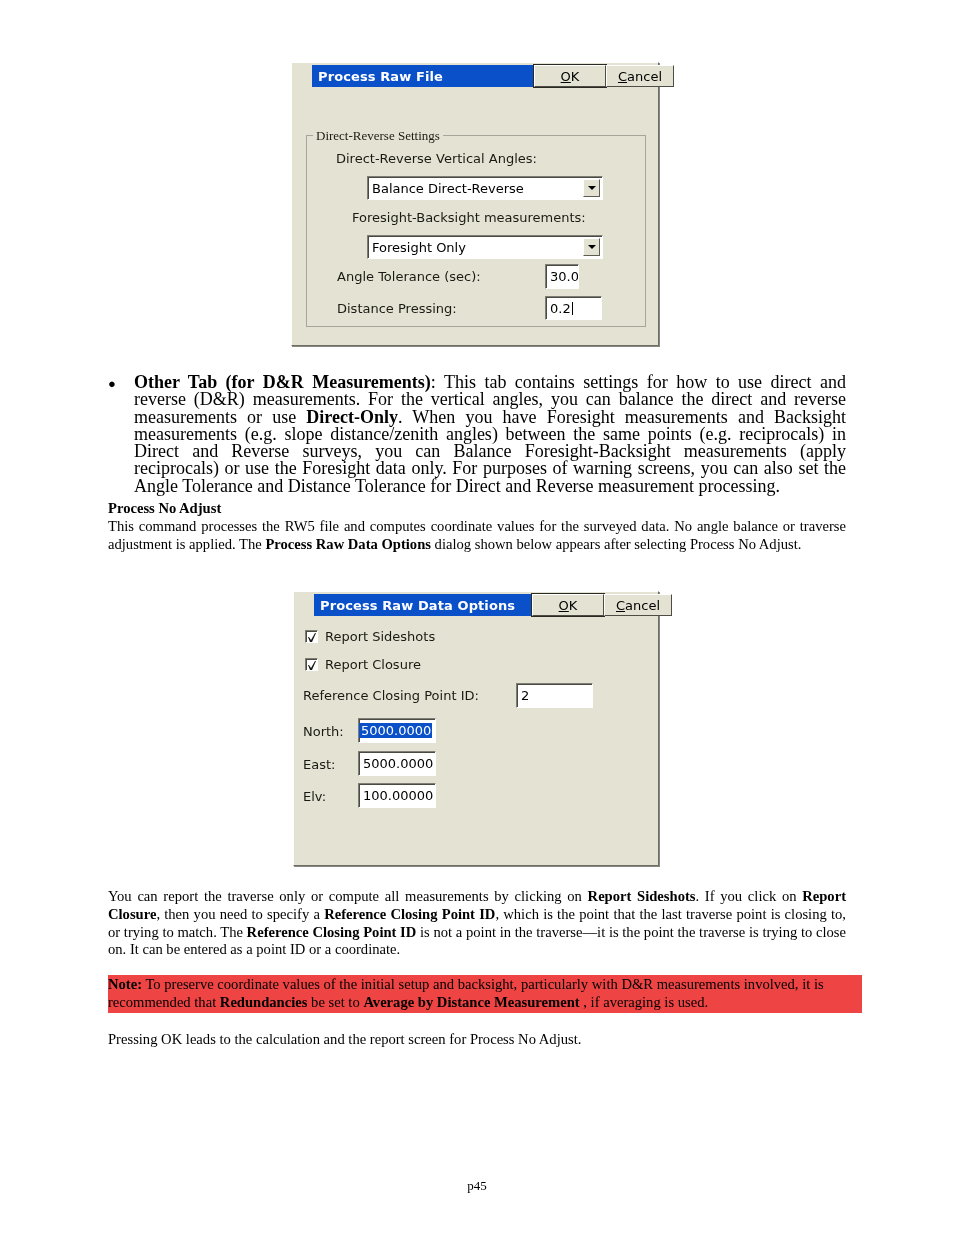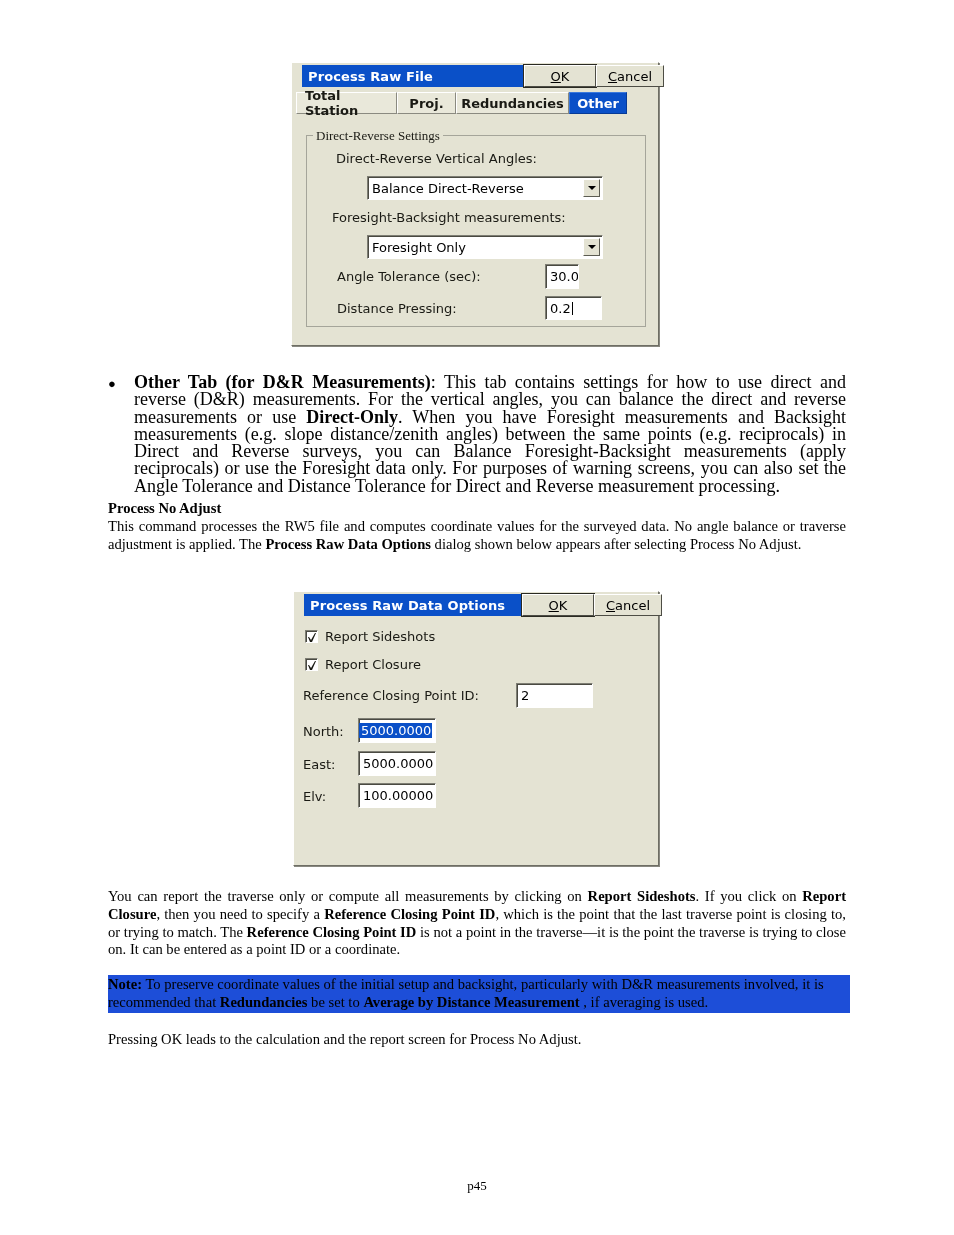--- a/index.html
+++ b/index.html
@@ -51,24 +51,24 @@
 
   .heading {
     font-weight: bold;
   }
 
   .note-box {
     position: absolute;
     left: 108px;
     top: 975px;
     width: 738px;
-    background: #1d4ed8;
+    background: #ef4444;
     font-size: 14.6px;
     line-height: 17.8px;
-    padding: 1px 4px 1px 0;
+    padding: 1px 16px 1px 0;
   }
 
   .footer {
     position: absolute;
     left: 0;
     top: 1178px;
     width: 954px;
     text-align: center;
     font-size: 13px;
     font-family: "Liberation Serif", serif;
@@ -82,21 +82,21 @@
     border-left: 1px solid #ffffff;
     border-right: 1px solid #6e6e64;
     border-bottom: 1px solid #6e6e64;
     box-shadow: 1px 1px 0 0 #888880;
     font-family: "DejaVu Sans", sans-serif;
     box-sizing: border-box;
   }
 
   .titlebar {
     position: absolute;
-    left: 10px;
+    left: 20px;
     top: 2px;
     height: 22px;
     display: flex;
     align-items: stretch;
   }
   .title-strip {
     background: #0a50c8;
     color: #ffffff;
     font-family: "DejaVu Sans", sans-serif;
     font-size: 13px;
@@ -297,47 +297,33 @@
     <div class="tb-btn default" style="width:72px;">
       <span class="u">O</span>
         <span>K</span>
     </div>
     <div class="tb-btn" style="width:68px;">
       <span class="u">C</span>
         <span>ancel</span>
     </div>
   </div>
 
-  <div class="tabrow" style="left:4px; top:29px; height:22px;">
-    <div class="tab" style="width:101px;">
-      <span>Total Station</span>
-    </div>
-    <div class="tab" style="width:59px;">
-      <span>Proj.</span>
-    </div>
-    <div class="tab" style="width:113px;">
-      <span>Redundancies</span>
-    </div>
-    <div class="tab active" style="width:58px;">
-      <span>Other</span>
-    </div>
-  </div>
 
   <div class="groupbox" style="left:14px; top:72px; width:340px; height:192px;"></div>
   <div class="groupbox-label" style="left:21px; top:65px;">Direct-Reverse Settings</div>
 
   <div class="fld-label" style="left:44px; top:88px;">Direct-Reverse Vertical Angles:</div>
   <div class="combo" style="left:75px; top:113px; width:236px; height:24px;">
     <div class="combo-text">Balance Direct-Reverse</div>
     <div class="combo-arrow">
       <div class="arrow-glyph"></div>
     </div>
   </div>
 
-  <div class="fld-label" style="left:40px; top:147px;">Foresight-Backsight measurements:</div>
+  <div class="fld-label" style="left:60px; top:147px;">Foresight-Backsight measurements:</div>
   <div class="combo" style="left:75px; top:172px; width:236px; height:24px;">
     <div class="combo-text">Foresight Only</div>
     <div class="combo-arrow">
       <div class="arrow-glyph"></div>
     </div>
   </div>
 
   <div class="fld-label" style="left:45px; top:206px;">Angle Tolerance (sec):</div>
   <div class="textbox" style="left:253px; top:201px; width:34px; height:25px;">
     <span>30.0</span>

